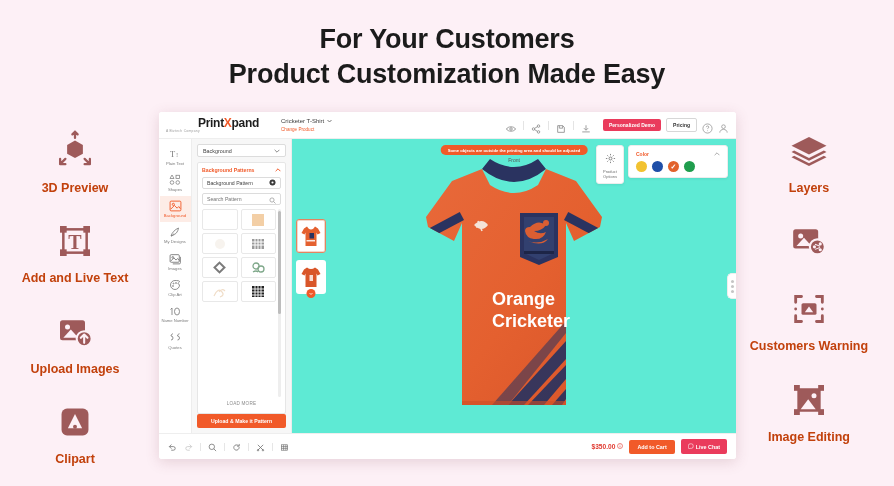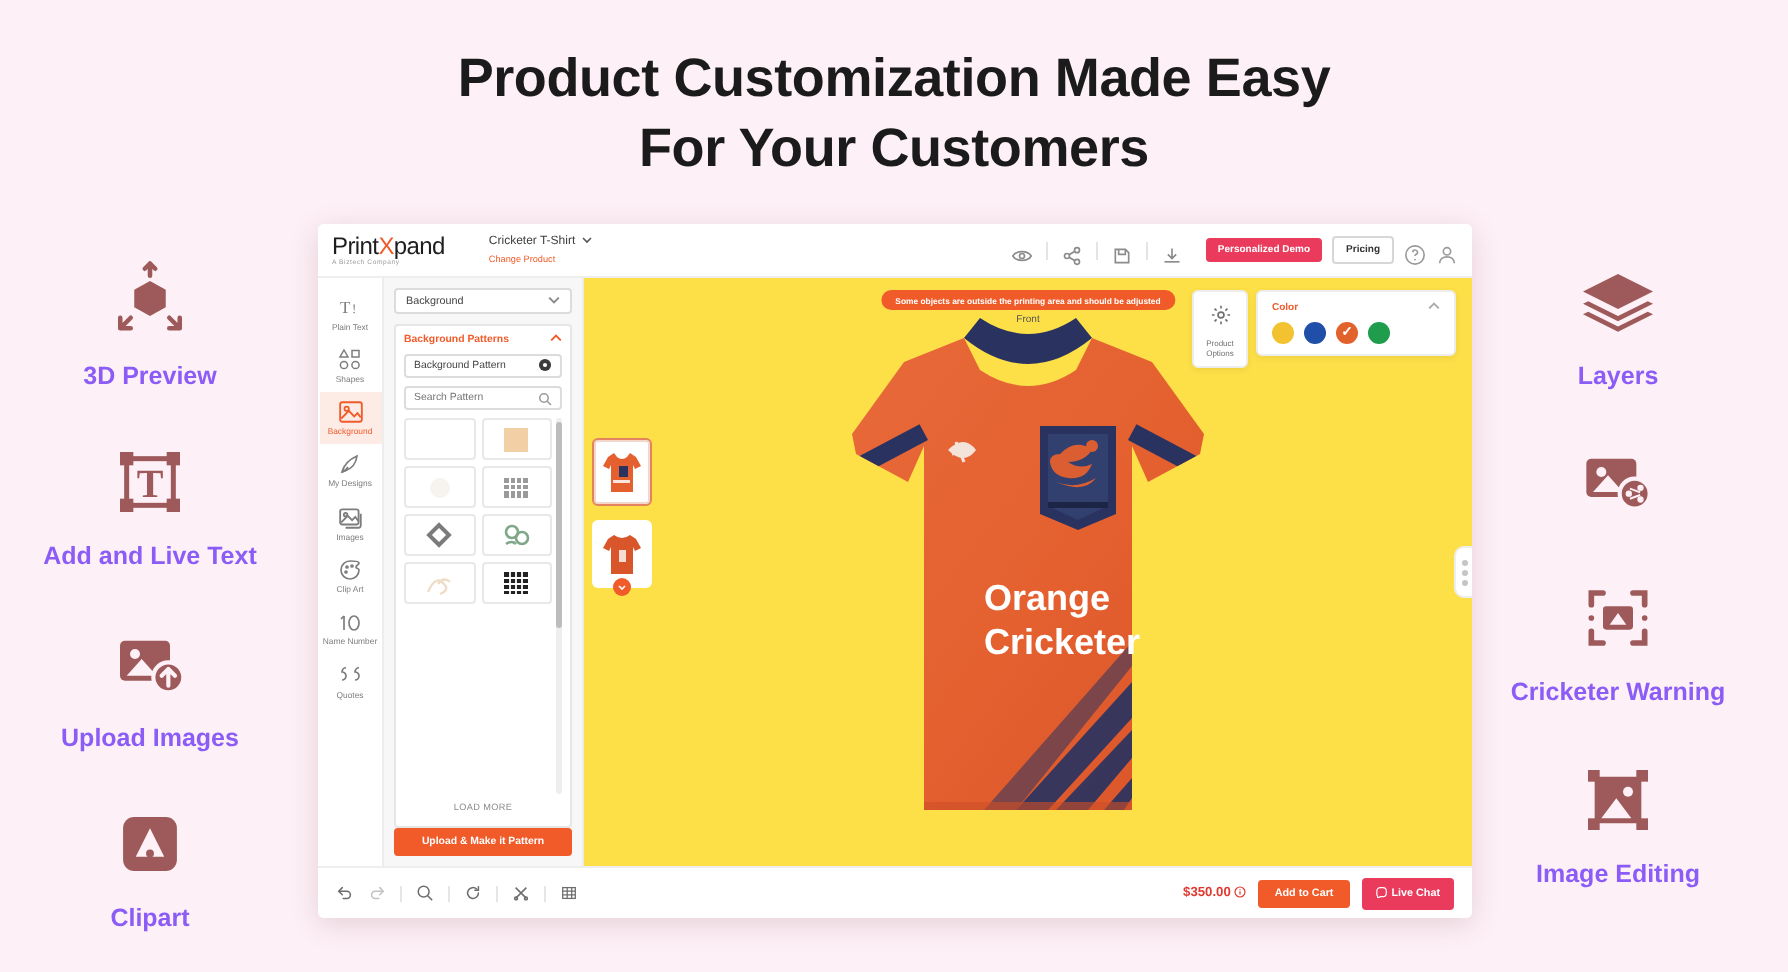--- a/index.html
+++ b/index.html
@@ -26,21 +26,21 @@
   .feature-col.right { left: 734px; top: 128px; }
   .feature {
     text-align: center; margin-bottom: 22px;
   }
   .feature .ficon {
     width: 46px; height: 46px; margin: 0 auto 7px;
     display: flex; align-items: center; justify-content: center;
     color: #9e5a5a;
   }
   .feature .flabel {
-    font-size: 12.5px; font-weight: bold; color: #8b5cf6; line-height: 1.22;
+    font-size: 12.5px; font-weight: bold; color: #c2410c; line-height: 1.22;
   }
 
   
   .app {
     position: absolute; left: 159px; top: 112px;
     width: 577px; height: 347px;
     background: #ffffff;
     border-radius: 3px;
     box-shadow: 0 3px 14px rgba(120,60,80,.18);
     overflow: hidden;
@@ -48,21 +48,21 @@
   }
 
   
   .app-header {
     height: 27px; flex: 0 0 27px;
     background: #fff; border-bottom: 1px solid #eee;
     display: flex; align-items: center; padding: 0 7px;
     position: relative;
   }
   .logo { display: flex; flex-direction: column; line-height: 1; }
-  .logo-main { font-size: 12px; font-weight: normal; color: #1d1d1d; letter-spacing: -.3px; }
+  .logo-main { font-size: 12px; font-weight: bold; color: #1d1d1d; letter-spacing: -.3px; margin-left: 32px; }
   .logo-main .x { color: #f15a29; }
   .logo-sub { font-size: 3.3px; color: #9b9b9b; letter-spacing: .3px; margin-top: 1.5px; }
 
   .prod-select {
     margin-left: 22px; display: flex; flex-direction: column; line-height: 1.1;
   }
   .prod-name { font-size: 6px; color: #3c3c3c; display: flex; align-items: center; gap: 3px; }
   .prod-change { font-size: 4.6px; color: #f15a29; margin-top: 1.5px; }
 
   .hdr-icons { margin-left: auto; display: flex; align-items: center; gap: 7px; }
@@ -142,21 +142,21 @@
   .scroll-track { width: 3px; background: #eee; border-radius: 2px; position: relative; }
   .scroll-thumb { position: absolute; top: 2px; left: 0; width: 3px; height: 55%; background: #bdbdbd; border-radius: 2px; }
   .load-more { text-align: center; font-size: 4.6px; color: #8b8b8b; padding: 4px 0 3px; letter-spacing: .2px; }
   .upload-btn {
     background: #f15a29; color: #fff; text-align: center; font-size: 5.2px;
     font-weight: bold; padding: 4px 0; border-radius: 2px; margin-bottom: 5px;
   }
 
   
   .canvas {
-    flex: 1; position: relative; background: #fde047; min-width: 0;
+    flex: 1; position: relative; background: #5eead4; min-width: 0;
     display: flex; flex-direction: column;
   }
   .warn-banner {
     position: absolute; top: 6px; left: 50%; transform: translateX(-50%);
     background: #f15a29; color: #fff; font-size: 4.2px; font-weight: bold;
     padding: 2.5px 7px; border-radius: 8px; white-space: nowrap; z-index: 5;
   }
   .side-label {
     position: absolute; top: 18px; left: 50%; transform: translateX(-50%);
     font-size: 5px; color: #555; z-index: 5;
@@ -222,22 +222,22 @@
     background: #ea3b5c; color: #fff; font-size: 5.4px; font-weight: bold;
     padding: 4px 7px; border-radius: 2px; display: flex; align-items: center; gap: 2px;
   }
 </style>
 </head>
 <body>
 
 <div class="page">
 
   <div class="headline">
+    <div>For Your Customers</div>
     <div>Product Customization Made Easy</div>
-    <div>For Your Customers</div>
   </div>
 
   <div class="feature-col left">
     <div class="feature">
       <div class="ficon">
         <svg width="42" height="42" viewBox="0 0 48 48" fill="none" stroke="currentColor" stroke-width="2.6" stroke-linecap="round" stroke-linejoin="round">
           <path d="M24 12 L33 17 L33 27 L24 32 L15 27 L15 17 Z" fill="currentColor" stroke="none"></path>
           <path d="M24 9 L24 2 M21 5 L24 2 L27 5"></path>
           <path d="M13 33 L7 39 M7 33 L7 39 L13 39"></path>
           <path d="M35 33 L41 39 M41 33 L41 39 L35 39"></path>
@@ -312,21 +312,21 @@
     </div>
     <div class="feature">
       <div class="ficon">
         <svg width="40" height="40" viewBox="0 0 48 48" fill="none" stroke="currentColor" stroke-width="3.4" stroke-linecap="round">
           <path d="M8 16 L8 9 L15 9 M33 9 L40 9 L40 16 M40 32 L40 39 L33 39 M15 39 L8 39 L8 32"></path>
           <path d="M8 24 L8 24 M40 24 L40 24"></path>
           <rect x="15" y="17" width="18" height="14" rx="2" fill="currentColor" stroke="none"></rect>
           <path d="M19 28 L24 21 L29 28 Z" fill="#fdf0f6" stroke="none"></path>
         </svg>
       </div>
-      <div class="flabel">Cricketer Warning</div>
+      <div class="flabel">Customers Warning</div>
     </div>
     <div class="feature">
       <div class="ficon">
         <svg width="40" height="40" viewBox="0 0 48 48">
           <rect x="10" y="10" width="28" height="28" rx="2" fill="currentColor"></rect>
           <circle cx="30" cy="19" r="3" fill="#fdf0f6"></circle>
           <path d="M14 35 L23 23 L32 35 Z" fill="#fdf0f6"></path>
           <g fill="currentColor">
             <rect x="6" y="6" width="7" height="7"></rect>
             <rect x="35" y="6" width="7" height="7"></rect>

